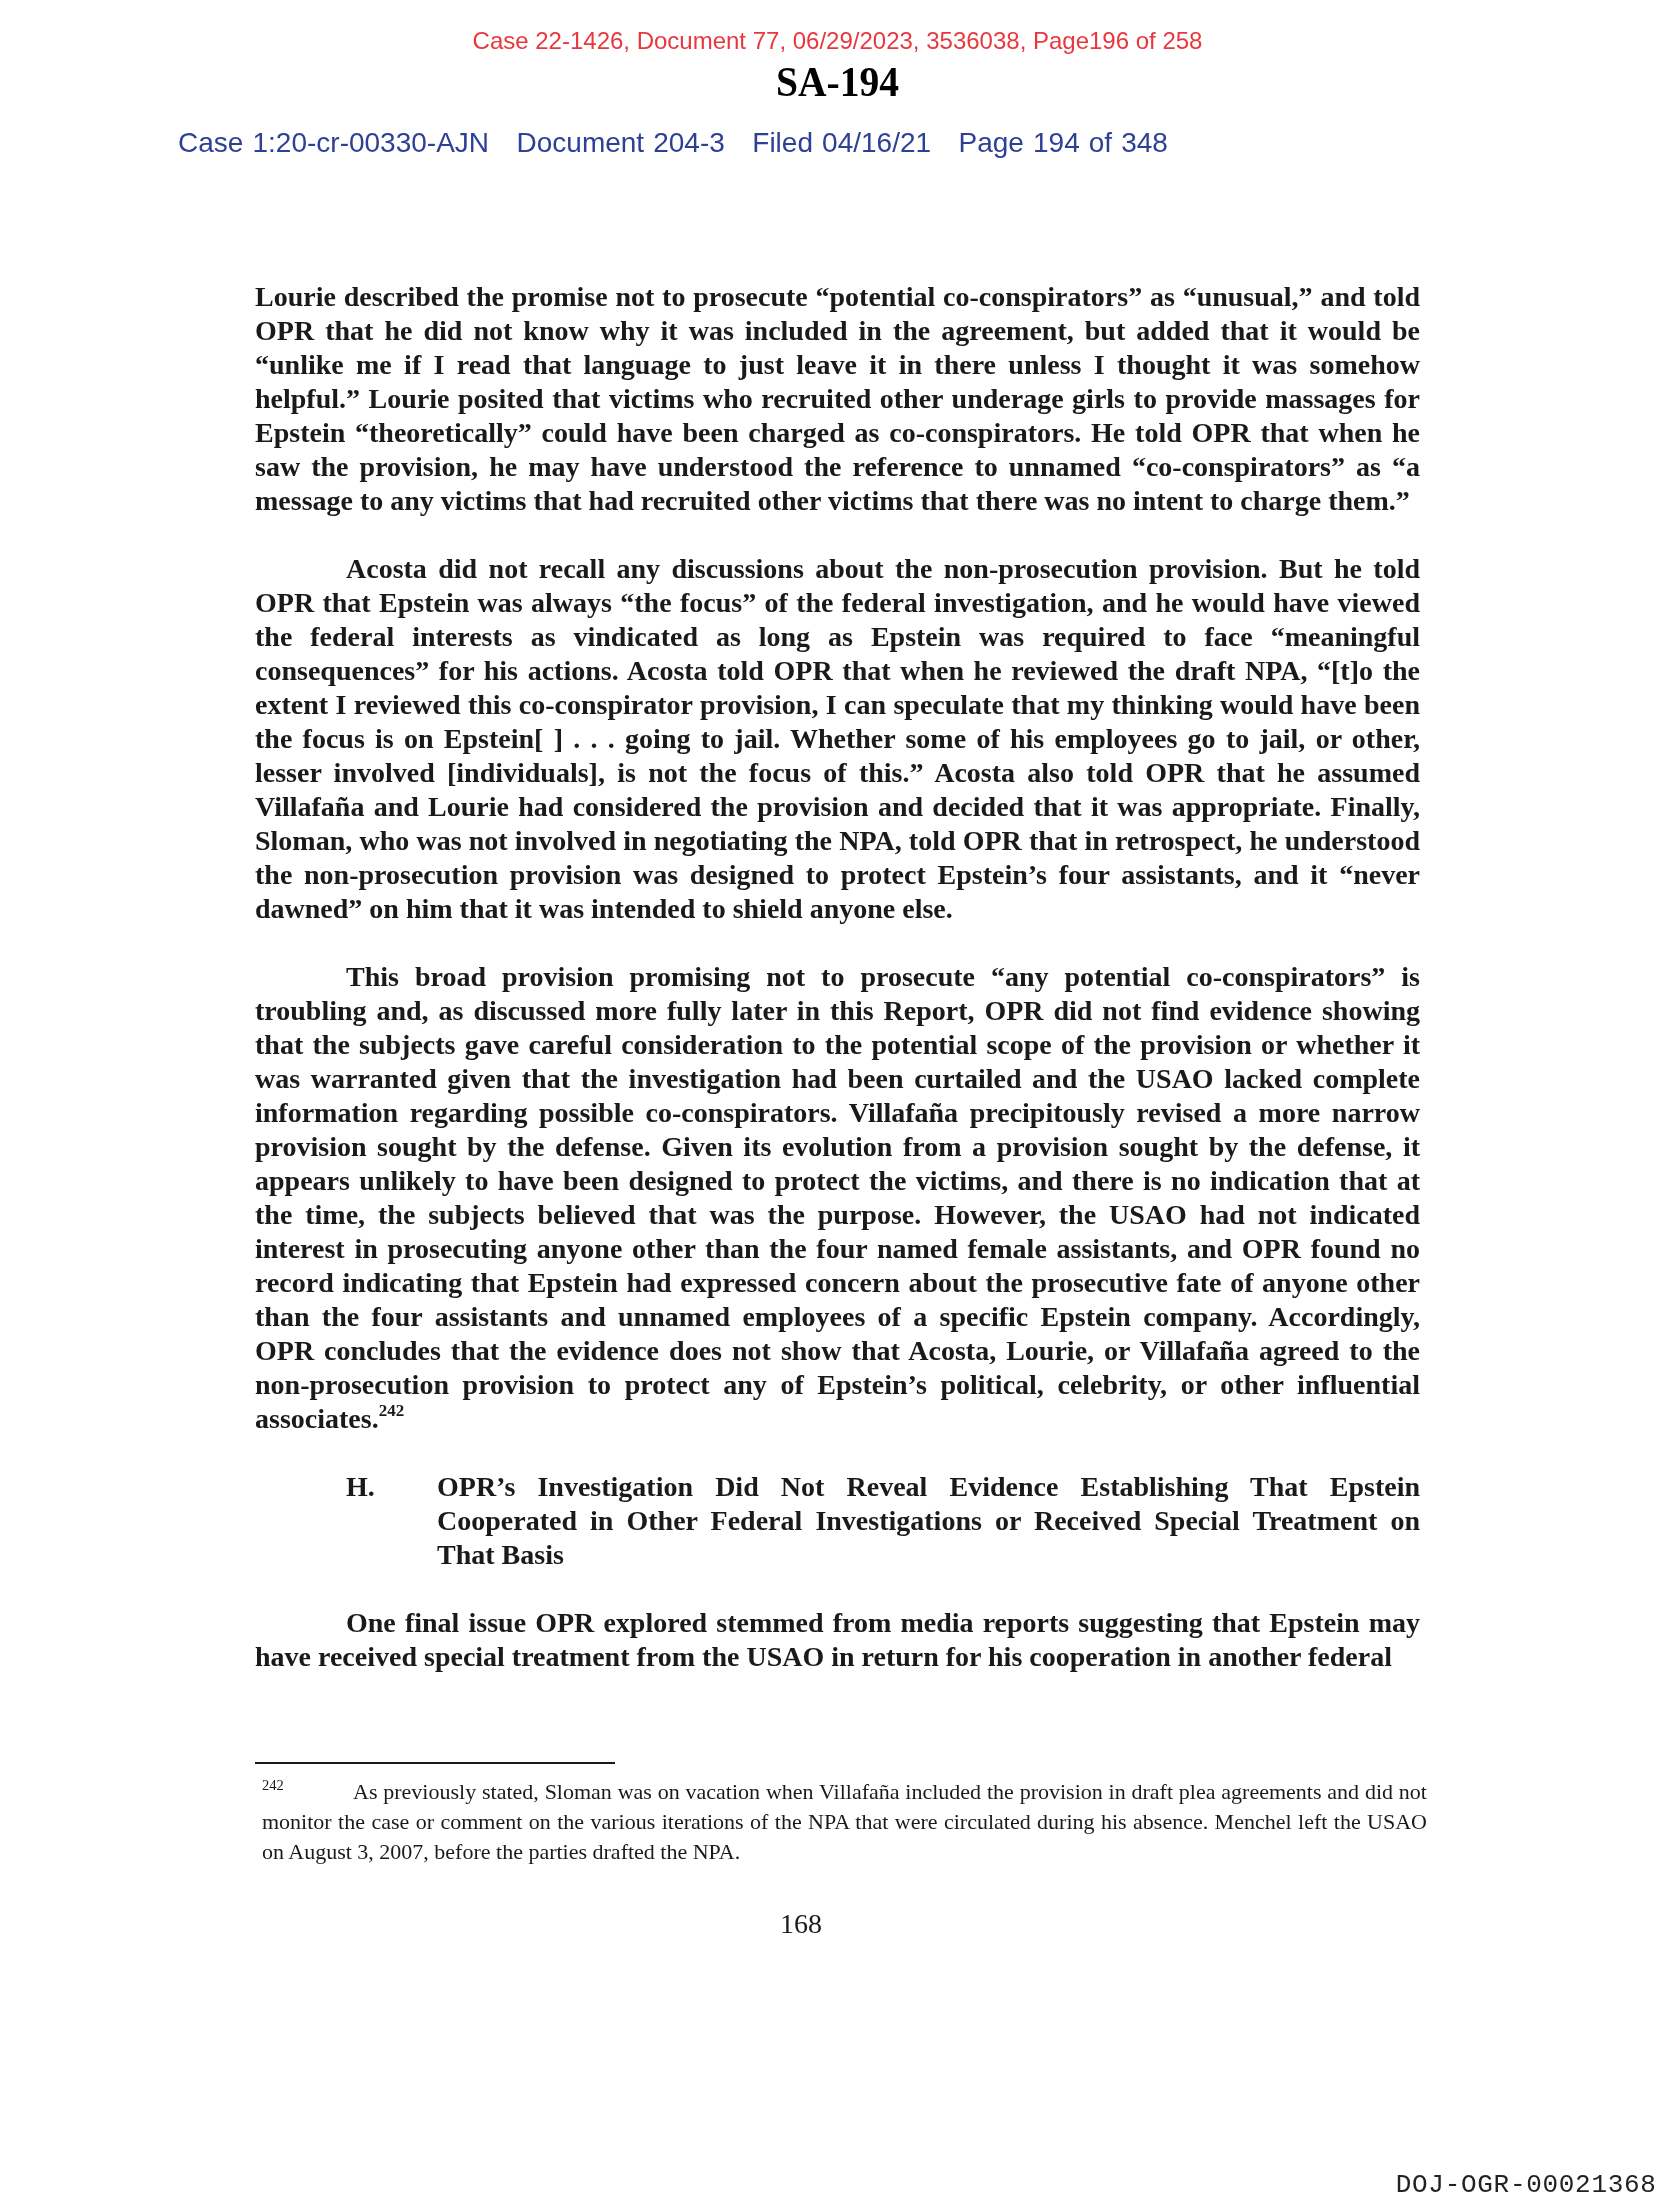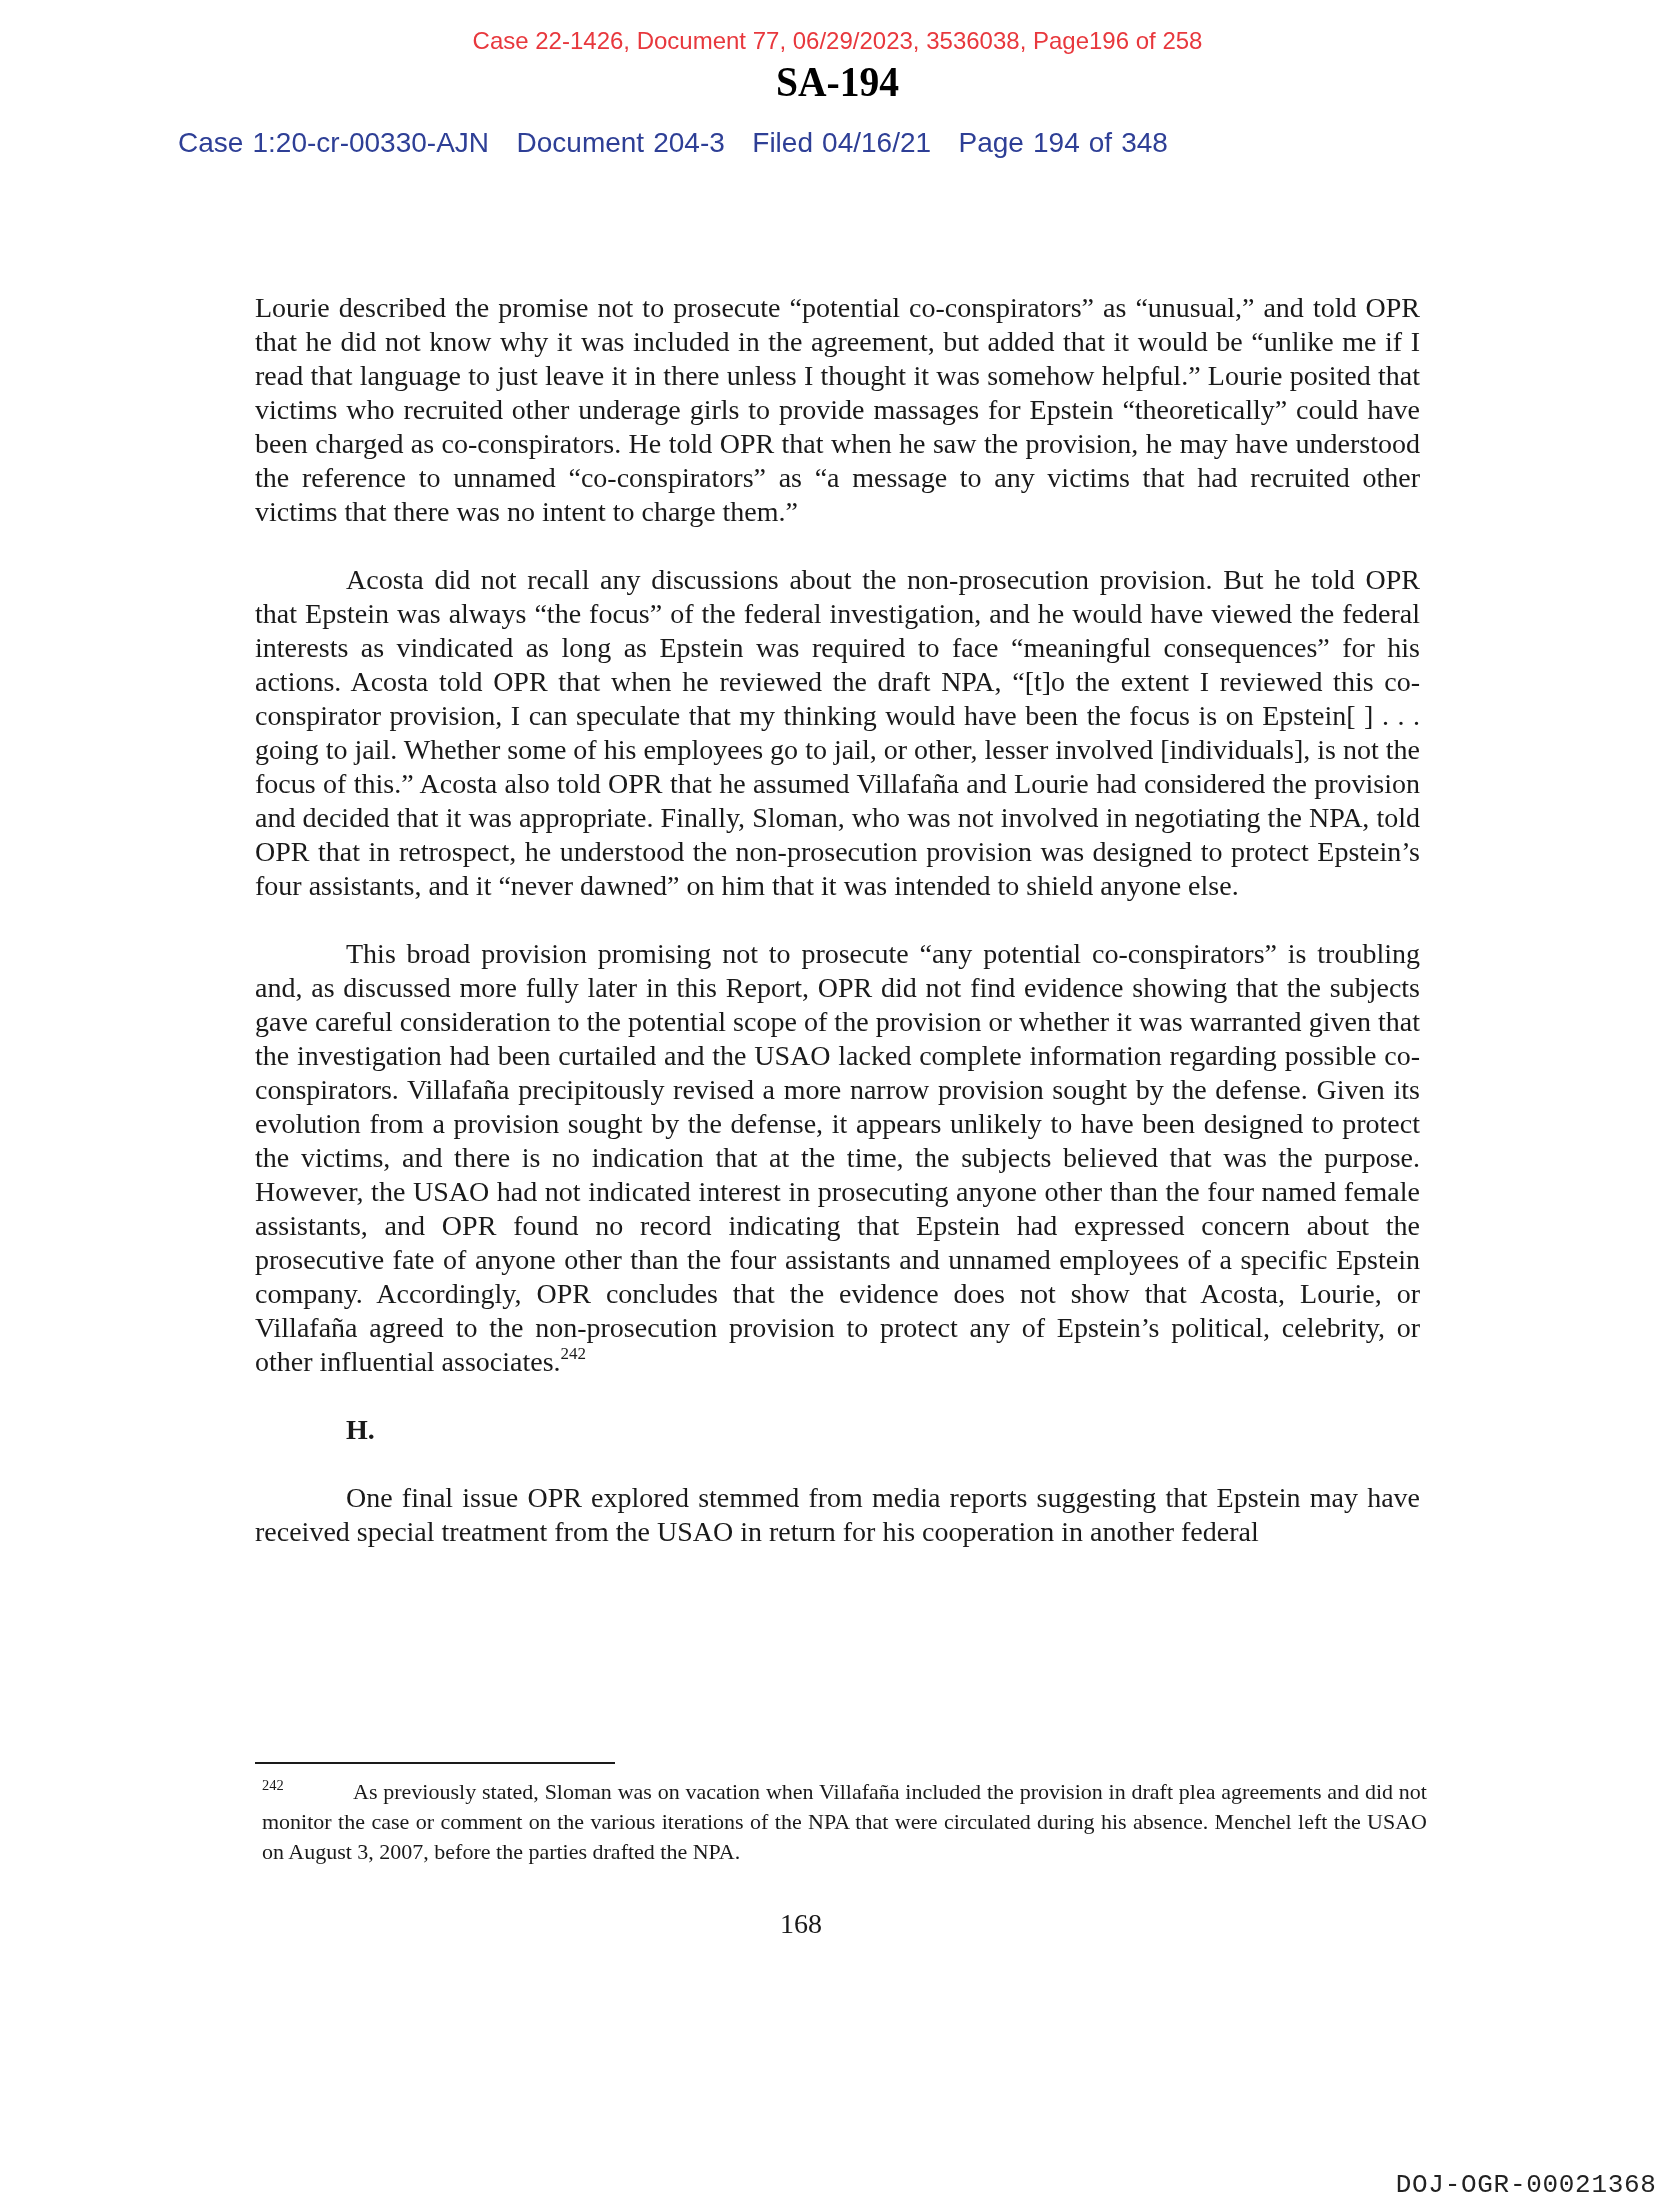--- a/index.html
+++ b/index.html
@@ -7,21 +7,21 @@
   .hdr-red { position: absolute; top: 29px; left: 0; width: 1675px; text-align: center;
     font-family: "Liberation Sans", sans-serif; font-size: 24px; color: #e8383d; line-height: 1; }
   .hdr-sa { position: absolute; top: 60px; left: 0; width: 1675px; text-align: center;
     font-family: "Liberation Serif", serif; font-weight: bold; font-size: 43px; color: #000; line-height: 1;
     transform: scaleX(0.92); }
   .hdr-blue { position: absolute; top: 129px; left: 0; width: 1346px; text-align: center;
     font-family: "Liberation Sans", sans-serif; font-size: 28px; color: #2e3f96; line-height: 1; word-spacing: 1.3px; }
   .hdr-blue span { margin: 0 9.2px; }
   .body { position: absolute; left: 255px; width: 1165px; top: 276px;
     font-family: "Liberation Serif", serif; font-size: 28px; line-height: 34px; text-align: justify; }
-  .body p { margin: 15px 0 34px 0; }
+  .body p { margin: 4px 0 34px 0; font-weight: bold; }
   .indent { text-indent: 91px; }
   sup { font-size: 17px; line-height: 0; vertical-align: 12px; }
   .heading { display: flex; font-weight: bold; margin: 0 0 34px 0; }
   .heading .letter { width: 91px; padding-left: 91px; flex: none; }
   .heading .htext { flex: 1; text-align: justify; }
   .fn-rule { position: absolute; left: 255px; top: 1762px; width: 360px; height: 2px; background: #1a1a1a; }
   .footnote { position: absolute; left: 262px; width: 1165px; top: 1777px;
     font-family: Liberation Serif, serif; font-size: 22px; line-height: 30px; text-align: justify; }
   .footnote .fnum { font-size: 14.5px; vertical-align: 9.2px; line-height: 0; display: inline-block; width: 91px; }
   .pagenum { position: absolute; top: 1908px; left: 0; width: 1602px; text-align: center;
@@ -40,20 +40,21 @@
   <span>Filed 04/16/21</span>
   <span>Page 194 of 348</span>
 </div>
 
 <div class="body">
   <p>Lourie described the promise not to prosecute “potential co-conspirators” as “unusual,” and told OPR that he did not know why it was included in the agreement, but added that it would be “unlike me if I read that language to just leave it in there unless I thought it was somehow helpful.”  Lourie posited that victims who recruited other underage girls to provide massages for Epstein “theoretically” could have been charged as co-conspirators.  He told OPR that when he saw the provision, he may have understood the reference to unnamed “co-conspirators” as “a message to any victims that had recruited other victims that there was no intent to charge them.”</p>
   <p class="indent">Acosta did not recall any discussions about the non-prosecution provision.  But he told OPR that Epstein was always “the focus” of the federal investigation, and he would have viewed the federal interests as vindicated as long as Epstein was required to face “meaningful consequences” for his actions.  Acosta told OPR that when he reviewed the draft NPA, “[t]o the extent I reviewed this co-conspirator provision, I can speculate that my thinking would have been the focus is on Epstein[ ] . . . going to jail.  Whether some of his employees go to jail, or other, lesser involved [individuals], is not the focus of this.”  Acosta also told OPR that he assumed Villafaña and Lourie had considered the provision and decided that it was appropriate.  Finally, Sloman, who was not involved in negotiating the NPA, told OPR that in retrospect, he understood the non-prosecution provision was designed to protect Epstein’s four assistants, and it “never dawned” on him that it was intended to shield anyone else.</p>
   <p class="indent"><span>This broad provision promising not to prosecute “any potential co-conspirators” is troubling and, as discussed more fully later in this Report, OPR did not find evidence showing that the subjects gave careful consideration to the potential scope of the provision or whether it was warranted given that the investigation had been curtailed and the USAO lacked complete information regarding possible co-conspirators.  Villafaña precipitously revised a more narrow provision sought by the defense.  Given its evolution from a provision sought by the defense, it appears unlikely to have been designed to protect the victims, and there is no indication that at the time, the subjects believed that was the purpose.  However, the USAO had not indicated interest in prosecuting anyone other than the four named female assistants, and OPR found no record indicating that Epstein had expressed concern about the prosecutive fate of anyone other than the four assistants and unnamed employees of a specific Epstein company.  Accordingly, OPR concludes that the evidence does not show that Acosta, Lourie, or Villafaña agreed to the non-prosecution provision to protect any of Epstein’s political, celebrity, or other influential associates.</span><sup>242</sup></p>
   <div class="heading">
     <span class="letter">H.</span>
+    <span class="htext">OPR’s Investigation Did Not Reveal Evidence Establishing That Epstein Cooperated in Other Federal Investigations or Received Special Treatment on That Basis</span>
   </div>
   <p class="indent">One final issue OPR explored stemmed from media reports suggesting that Epstein may have received special treatment from the USAO in return for his cooperation in another federal</p>
 </div>
 
 <div class="fn-rule"></div>
 <div class="footnote">
   <span class="fnum">242</span><span>As previously stated, Sloman was on vacation when Villafaña included the provision in draft plea agreements and did not monitor the case or comment on the various iterations of the NPA that were circulated during his absence. Menchel left the USAO on August 3, 2007, before the parties drafted the NPA.</span>
 </div>
 
 <div class="pagenum">168</div>

